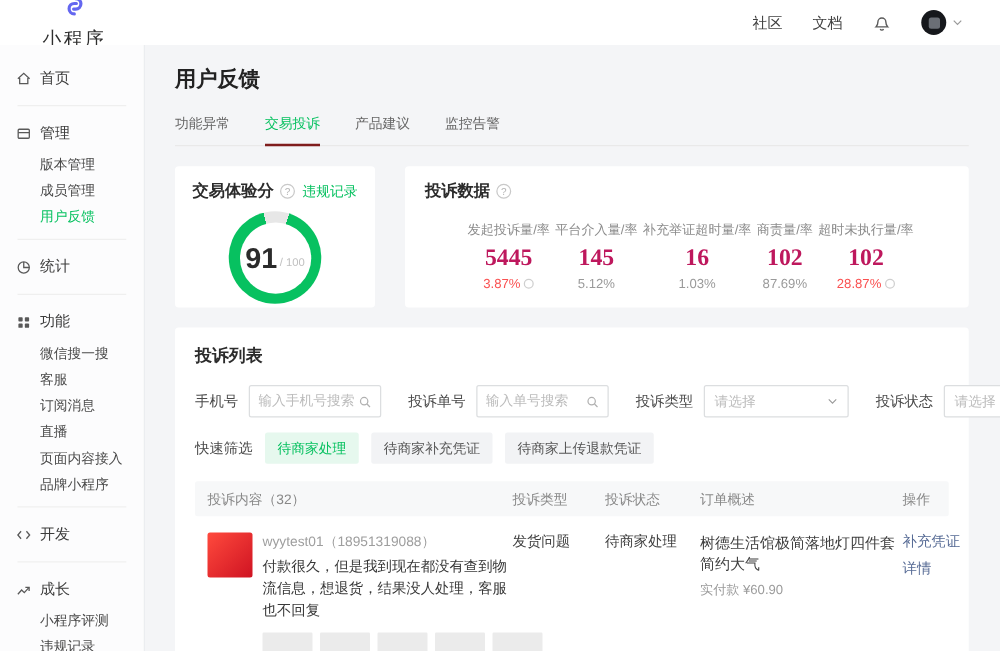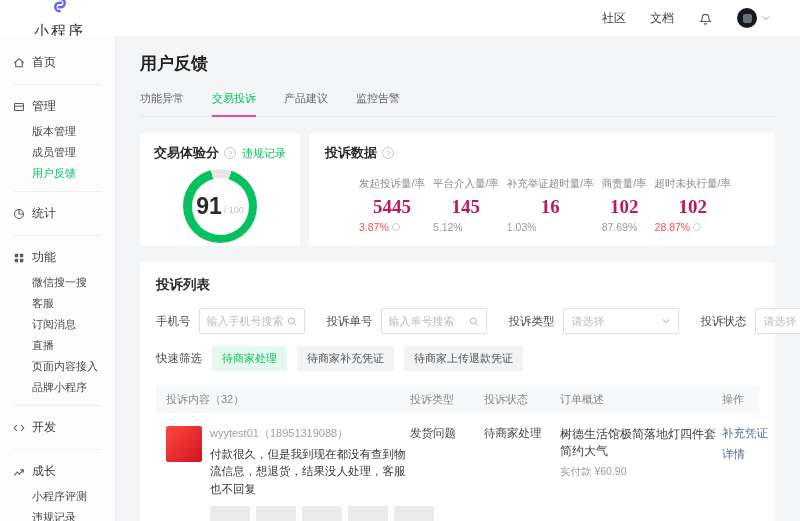--- a/index.html
+++ b/index.html
@@ -28,23 +28,23 @@
   .side-item .sicon { width:12px; height:12px; display:flex; align-items:center; flex-shrink:0; }
   .side-sub { padding:3px 0 3px 32px; font-size:11px; color:#4a4a4a; cursor:pointer; }
   .side-sub.active { color:#07c160; }
   .side-divider { height:1px; background:#efefef; margin:7px 14px; }
 
   
   .content { flex:1; padding:12px 25px 0 24px; overflow:hidden; }
   .page-title { font-size:17px; font-weight:700; color:#222; margin:4px 0 16px; }
   .tabs { display:flex; gap:28px; border-bottom:1px solid #e9e9e9; }
   .tab { font-size:11px; color:#666; padding-bottom:9px; cursor:pointer; }
-  .tab.active { color:#07c160; border-bottom:2px solid #ec4899; margin-bottom:-1px; }
-
-  .cards-row { display:flex; gap:9px; margin-top:16px; }
+  .tab.active { color:#07c160; border-bottom:2px solid #7f1d1d; margin-bottom:-1px; }
+
+  .cards-row { display:flex; gap:24px; margin-top:16px; }
   .card { background:#fff; border-radius:3px; }
   .card-head { display:flex; align-items:center; font-size:13px; font-weight:700; color:#2b2b2b; }
   .help { width:12px; height:12px; border:1px solid #c9c9c9; border-radius:50%;
     color:#b5b5b5; font-size:8px; display:inline-flex; align-items:center;
     justify-content:center; margin-left:5px; font-weight:400; cursor:pointer; }
 
   .score-card { width:160px; height:113px; padding:11px 14px; }
   .link-green { margin-left:auto; color:#07c160; font-size:11px; font-weight:400; cursor:pointer; }
   .gauge { width:74px; height:74px; border-radius:50%; margin:7px auto 0;
     background:conic-gradient(from 18deg, #07c160 0 91%, #e7e7e7 91% 100%);
@@ -53,21 +53,21 @@
     display:flex; align-items:center; justify-content:center; }
   .gauge-score { font-size:23px; font-weight:700; color:#2b2b2b; }
   .gauge-max { font-size:9px; color:#c0c0c0; margin:8px 0 0 2px; }
 
   .metrics-card { flex:1; height:113px; padding:11px 16px; }
   .metrics-row { display:flex; justify-content:space-between; padding:0 28px 0 34px; margin-top:15px; }
   .metric { text-align:center; }
   .metric-label { font-size:10.5px; color:#8c8c8c; white-space:nowrap; }
   .metric-value { font-size:19px; font-weight:700; color:#be185d; margin-top:5px;font-family:Liberation Serif, serif; }
   .metric-rate { font-size:10.5px; color:#9a9a9a; margin-top:3px; display:flex;
-    align-items:center; gap:3px; }
+    align-items:center; justify-content:center; gap:3px; }
   .metric.alert .metric-rate { color:#fa5151; }
   .rate-ico { width:8px; height:8px; border:1px solid #cfcfcf; border-radius:50%; display:inline-block; }
 
   
   .list-card { margin-top:16px; padding:14px 16px 0; height:300px; }
   .list-title { font-size:13.5px; font-weight:700; color:#2b2b2b; }
   .filters { display:flex; align-items:center; margin-top:14px; }
   .fgroup { display:flex; align-items:center; gap:8px; margin-right:22px; }
   .flabel { font-size:11.5px; color:#4a4a4a; white-space:nowrap; }
   .finput { width:106px; height:26px; border:1px solid #dcdee0; border-radius:2px;

